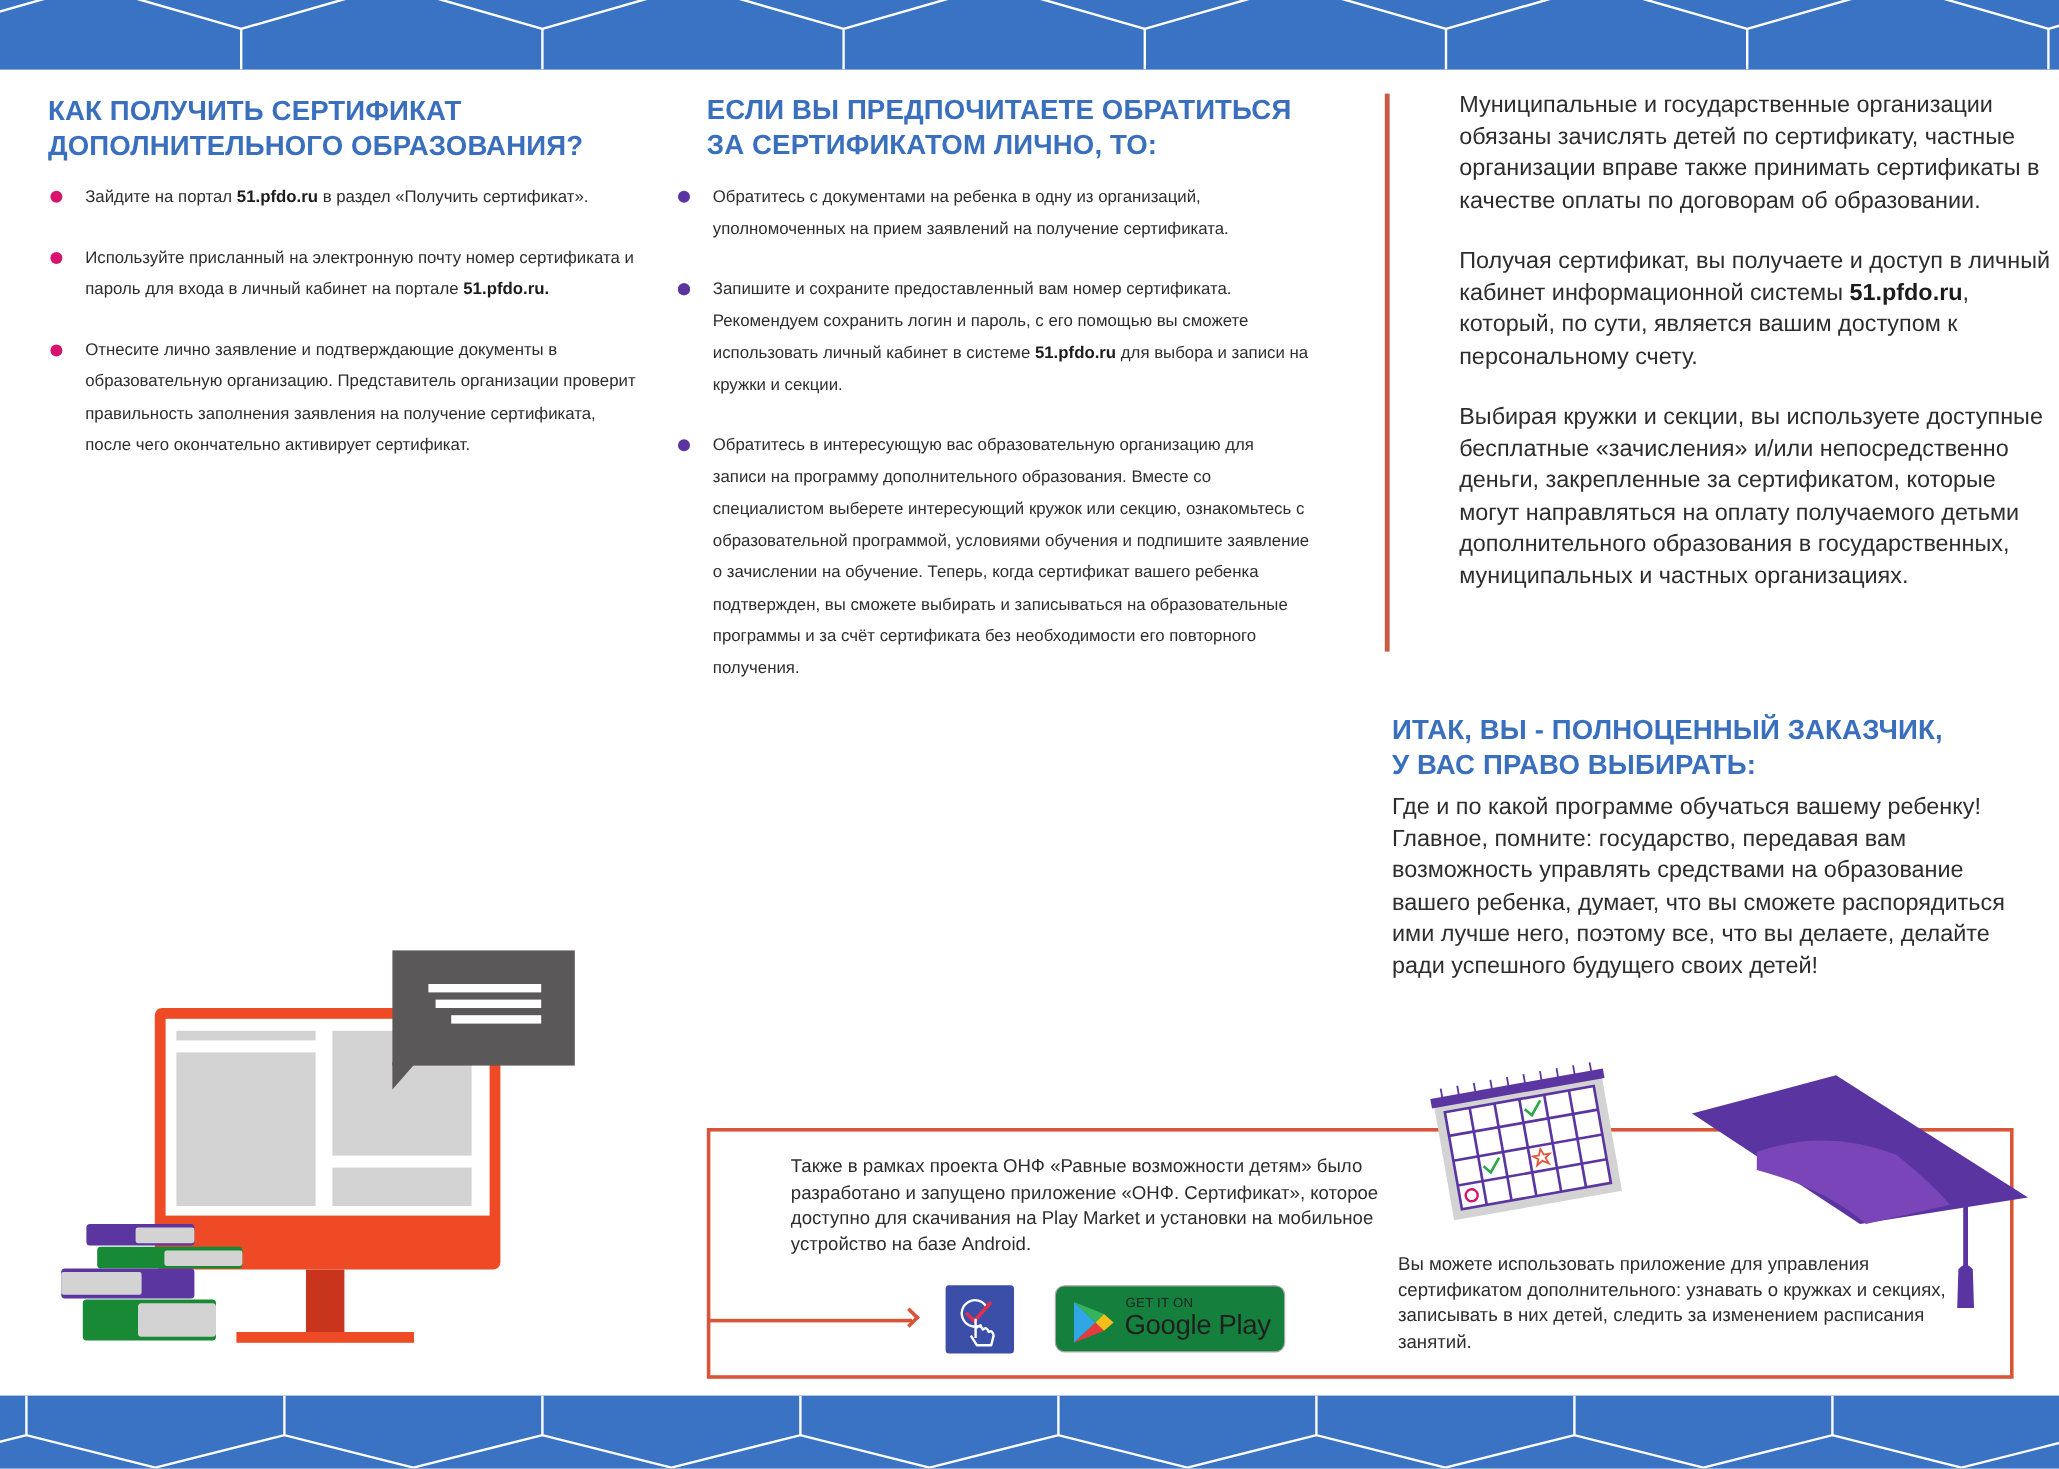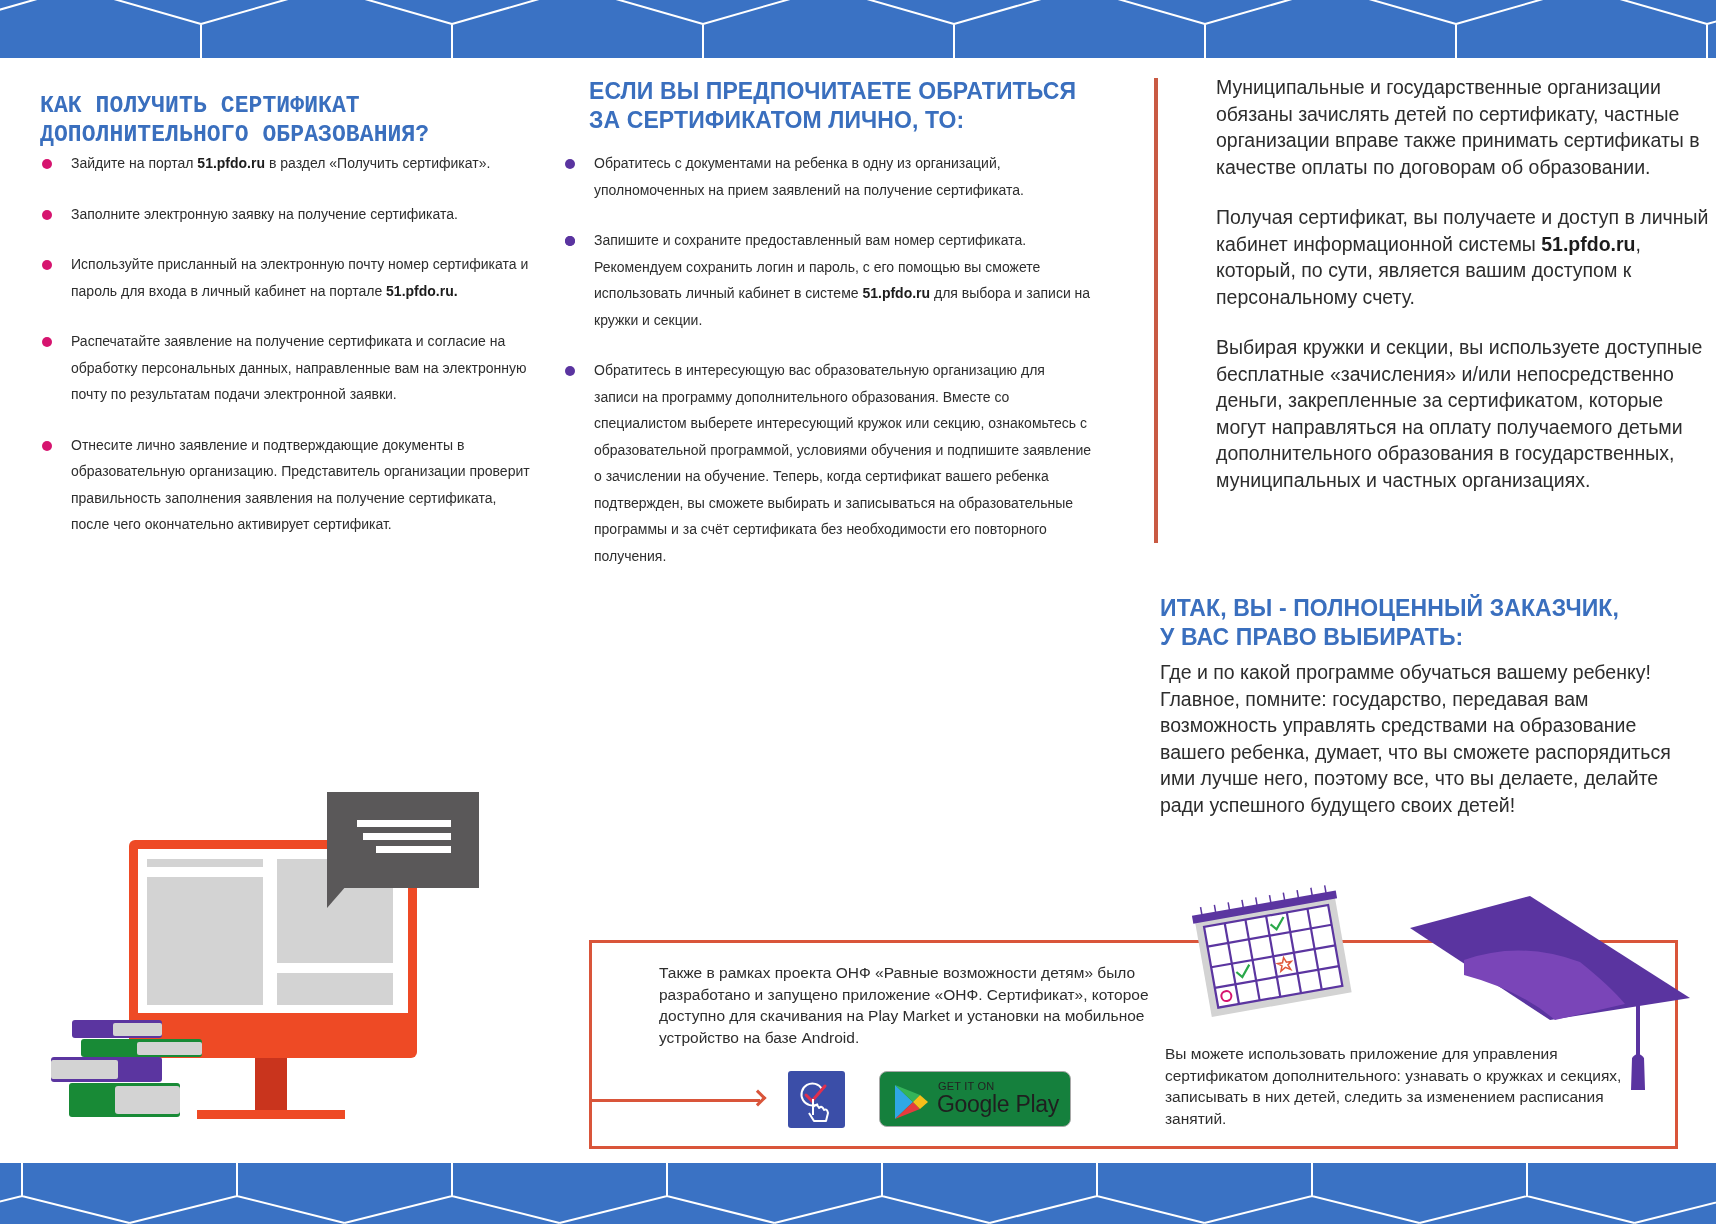--- a/index.html
+++ b/index.html
@@ -44,30 +44,28 @@
 <body>
 
 <div class="band top">
   <svg width="1716" height="58">
     <g stroke="#ffffff" stroke-width="2" fill="none" id="hexTop">
         <path d="M-50 24 L75.5 -12 L201 24 M-50 24 L-50 58 M201 24 L326.5 -12 L452 24 M201 24 L201 58 M452 24 L577.5 -12 L703 24 M452 24 L452 58 M703 24 L828.5 -12 L954 24 M703 24 L703 58 M954 24 L1079.5 -12 L1205 24 M954 24 L954 58 M1205 24 L1330.5 -12 L1456 24 M1205 24 L1205 58 M1456 24 L1581.5 -12 L1707 24 M1456 24 L1456 58 M1707 24 L1832.5 -12 L1958 24 M1707 24 L1707 58 "></path>
       </g>
   </svg>
 </div>
 
-<h2 class="heading" style="left:40px; top:92px; width:520px;font-family:Liberation Mono, monospace;">
+<h2 class="heading" style="left:40px; top:78px; width:520px;">
   <span>КАК ПОЛУЧИТЬ СЕРТИФИКАТ</span><br>
   <span>ДОПОЛНИТЕЛЬНОГО ОБРАЗОВАНИЯ?</span>
 </h2>
 
 <ul class="steps pink" id="list1" style="left:40px; top:150px; width:490px;">
     <li><span class="dot"></span><span>Зайдите на портал </span><b class="link">51.pfdo.ru</b><span> в раздел «Получить сертификат».</span></li>
-    <li><span class="dot"></span><span>Заполните электронную заявку на получение сертификата.</span></li>
     <li><span class="dot"></span><span>Используйте присланный  на электронную почту номер сертификата и пароль для входа в личный кабинет на портале </span><b class="link">51.pfdo.ru.</b></li>
-    <li><span class="dot"></span><span>Распечатайте заявление на получение сертификата и согласие на обработку персональных данных, направленные вам на электронную почту по результатам подачи электронной заявки.</span></li>
     <li><span class="dot"></span><span>Отнесите лично заявление и подтверждающие документы в образовательную организацию. Представитель организации проверит правильность заполнения заявления на получение сертификата, после чего окончательно активирует сертификат.</span></li>
   </ul>
 
 <svg class="illus" style="left:50px; top:785px;" width="480" height="345" viewBox="0 0 480 345">
   <rect x="79" y="55" width="288" height="218" rx="6" fill="#ee4a25"></rect>
   <rect x="88" y="64" width="270" height="164" fill="#ffffff"></rect>
   <rect x="97" y="74" width="116" height="8" fill="#d3d3d3"></rect>
   <rect x="97" y="92" width="116" height="128" fill="#d3d3d3"></rect>
   <rect x="227" y="74" width="116" height="104" fill="#d3d3d3"></rect>
   <rect x="227" y="188" width="116" height="32" fill="#d3d3d3"></rect>

